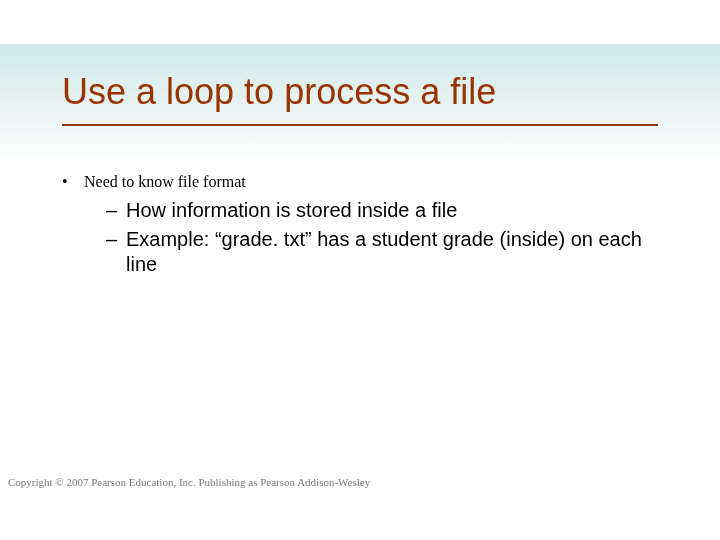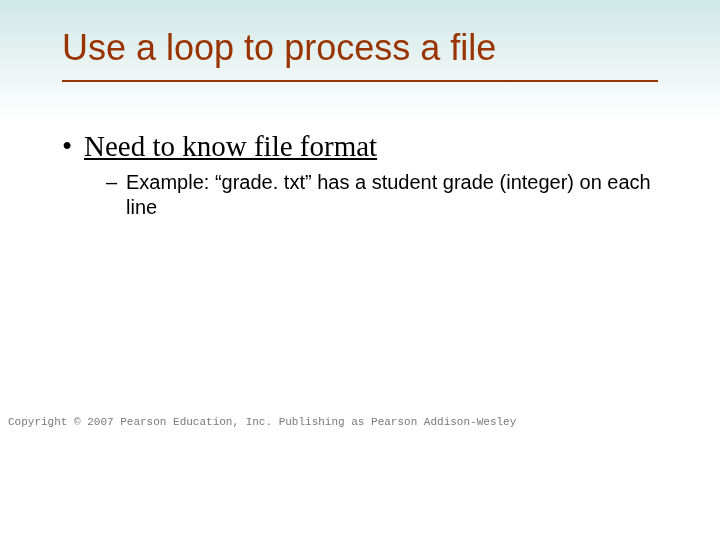--- a/index.html
+++ b/index.html
@@ -11,20 +11,21 @@
     color: #000;
     background: #fff;
     overflow: hidden;
   }
   .slide {
     width: 720px;
     height: 456px;
     position: relative;
     box-sizing: border-box;
     background: linear-gradient(to bottom, #cde9e8 0%, #e8f3f2 60px, #ffffff 120px, #ffffff 100%);
+    margin-top: 44px;
   }
   .title {
     position: absolute;
     top: 28px;
     left: 62px;
     font-family: Arial, Helvetica, sans-serif;
     font-size: 36px;
     color: #993300;
     line-height: 1.1;
   }
@@ -36,26 +37,25 @@
     height: 2px;
     background: #993300;
   }
   .content {
     position: absolute;
     top: 128px;
     left: 62px;
     width: 596px;
   }
   .bullet-l1 {
-    font-size: 29px;
+    font-size: 16px;
     margin: 0 0 6px 0;
     padding-left: 22px;
     position: relative;
     line-height: 1.25;
-    text-decoration: underline;
   }
   .bullet-l1::before {
     content: "•";
     position: absolute;
     left: 0;
     top: 0;
   }
   .bullet-l2 {
     font-family: Arial, Helvetica, sans-serif;
     font-size: 20px;
@@ -69,38 +69,39 @@
     position: absolute;
     left: 44px;
     top: 0;
   }
   .group-gap {
     height: 22px;
   }
   .footer {
     position: absolute;
     left: 8px;
-    bottom: 28px;
+    bottom: 12px;
     font-size: 11px;
     color: #7a7a7a;
-    font-family: Liberation Mono, monospace;
+    font-family: Liberation Serif, serif;
   }
 </style>
 </head>
 <body>
 
 <div class="slide">
 
   <div class="title">Use a loop to process a file</div>
   <div class="title-underline"></div>
 
   <div class="content">
 
     <div class="bullet-l1">Need to know file format</div>
-    <div class="bullet-l2">Example: “grade. txt” has a student grade (integer) on each line</div>
+    <div class="bullet-l2">How information is stored inside a file</div>
+    <div class="bullet-l2">Example: “grade. txt” has a student grade (inside) on each line</div>
 
     <div class="group-gap"></div>
 
 
   </div>
 
   <div class="footer">Copyright © 2007 Pearson Education, Inc. Publishing as Pearson Addison-Wesley</div>
 
 </div>
 

